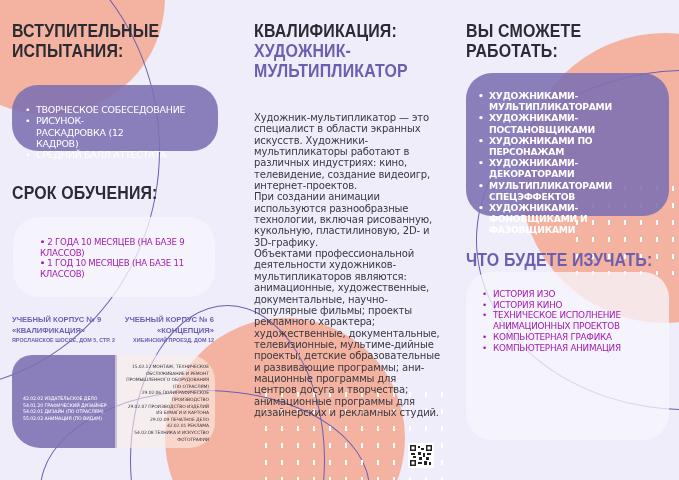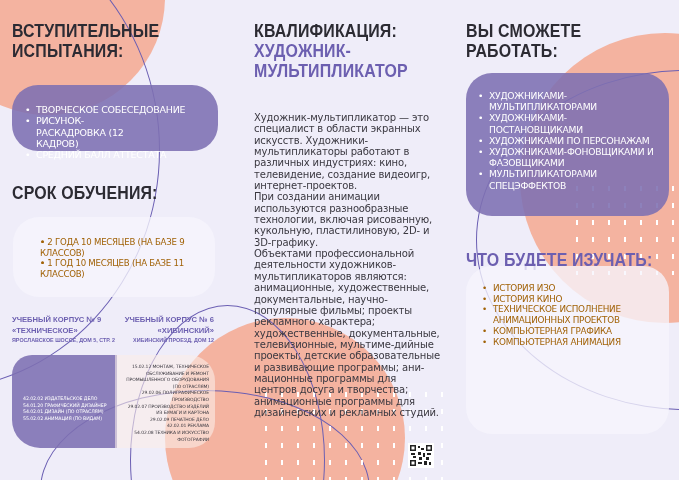--- a/index.html
+++ b/index.html
@@ -5,21 +5,21 @@
   * { box-sizing: border-box; margin: 0; padding: 0; }
   html, body { width: 679px; height: 480px; overflow: hidden; }
   body { background: #efedf9; font-family: "DejaVu Sans", sans-serif; position: relative; color: #2c2b33; }
   .abs { position: absolute; }
   .blob { position: absolute; border-radius: 50%; background: #f4b3a0; }
   .ring { position: absolute; border-radius: 50%; border: 1.2px solid #6b5fb3; background: transparent; }
   .heading { position: absolute; font-family: "Liberation Sans", sans-serif; font-weight: bold; font-size: 18.5px; line-height: 20px; letter-spacing: 0.2px; color: #2c2b33; transform: scaleX(0.86); transform-origin: left top; white-space: nowrap; }
   .heading.purple { color: #6c5fb0; }
   .panel { position: absolute; border-radius: 26px; }
   .panel.purple { background: rgba(125,112,178,0.88); color: #fff; }
-  .panel.light { background: rgba(246,245,252,0.78); color: #a16207; }
+  .panel.light { background: rgba(246,245,252,0.78); color: #a21caf; }
   ul.bul { list-style: none; font-family: "DejaVu Sans", sans-serif; font-size: 9.5px; line-height: 11.3px; text-transform: uppercase; letter-spacing: -0.25px; }
   ul.bul li { position: relative; padding-left: 11px; }
   ul.bul li::before { content: "•"; position: absolute; left: 0; top: 0; }
   .body-text { position: absolute; left: 254px; top: 112px; width: 186px; font-size: 10px; line-height: 11.35px; color: #3a3840; letter-spacing: -0.15px; }
   .body-text p { margin: 0; }
   .campus-title { font-family: "Liberation Sans", sans-serif; font-weight: bold; font-size: 7.6px; line-height: 11px; color: #6c5fb0; white-space: nowrap; }
   .campus-addr { font-family: "Liberation Sans", sans-serif; font-weight: bold; font-size: 5.4px; line-height: 8px; color: #6c5fb0; white-space: nowrap; }
   .codes { font-size: 4.7px; line-height: 6.7px; text-transform: uppercase; white-space: nowrap; letter-spacing: -0.1px; }
   .dots { position: absolute; background-image: radial-gradient(ellipse 1px 3px at center, #ffffff 85%, transparent 100%); background-size: 16px 17px; }
   .qr { position: absolute; background: #fff; }
@@ -59,27 +59,27 @@
 
 <div class="panel light" data-name="study-period-panel" style="left:13px; top:217px; width:202px; height:80px; padding:20px 8px 0 27px;">
   <ul class="bul" data-name="study-period-list" style="font-size:8.6px; line-height:10.6px;">
     <li data-name="list-item" style="padding-left: 0px; text-indent: 0px; list-style: none;">• 2 ГОДА 10 МЕСЯЦЕВ (НА БАЗЕ 9 КЛАССОВ)</li>
     <li data-name="list-item" style="padding-left: 0px; list-style: none;">• 1 ГОД 10 МЕСЯЦЕВ (НА БАЗЕ 11 КЛАССОВ)</li>
   </ul>
 </div>
 
 <div class="abs" data-name="campus-1-info" style="left:12px; top:314px;">
   <div class="campus-title">УЧЕБНЫЙ КОРПУС № 9</div>
-  <div class="campus-title">«ТЕХНИЧЕСКОЕ»</div>
+  <div class="campus-title">«КВАЛИФИКАЦИЯ»</div>
   <div class="campus-addr">ЯРОСЛАВСКОЕ ШОССЕ, ДОМ 5, СТР. 2</div>
 </div>
 
 <div class="abs" data-name="campus-2-info" style="left:118px; top:314px; width:96px; text-align:right;">
   <div class="campus-title">УЧЕБНЫЙ КОРПУС № 6</div>
-  <div class="campus-title">«ХИБИНСКИЙ»</div>
+  <div class="campus-title">«КОНЦЕПЦИЯ»</div>
   <div class="campus-addr">ХИБИНСКИЙ ПРОЕЗД, ДОМ 12</div>
 </div>
 
 <div class="panel purple" data-name="campus-1-specialties-panel" style="left:12px; top:355px; width:105px; height:93px; border-radius:0 0 0 28px; border-top-left-radius:20px; padding:41px 0 0 11px;">
   <div class="codes" data-name="campus-1-specialties" style="color:#fff;">
     <div>42.02.02 ИЗДАТЕЛЬСКОЕ ДЕЛО</div>
     <div>54.01.20 ГРАФИЧЕСКИЙ ДИЗАЙНЕР</div>
     <div>54.02.01 ДИЗАЙН (ПО ОТРАСЛЯМ)</div>
     <div>55.02.02 АНИМАЦИЯ (ПО ВИДАМ)</div>
   </div>
@@ -137,35 +137,36 @@
     <rect x="19" y="17" width="2" height="3" fill="#222"></rect>
       <rect x="3" y="11" width="3" height="2" fill="#222"></rect>
   </svg>
 </div>
 
 <div class="heading" data-name="careers-title" style="left:466px; top:21px;">
   <div>ВЫ СМОЖЕТЕ</div>
   <div>РАБОТАТЬ:</div>
 </div>
 
-<div class="panel purple" data-name="careers-panel" style="left:466px; top:73px; width:203px; height:143px; padding:17px 6px 16px 12px;">
+<div class="panel purple" data-name="careers-panel" style="left:466px; top:73px; width:203px; height:143px; padding:17px 6px 16px 12px;font-weight:bold;">
   <ul class="bul" data-name="careers-list" style="font-size:9.2px; line-height:11.2px;">
     <li data-name="list-item" style="padding-right:60px;">ХУДОЖНИКАМИ-МУЛЬТИПЛИКАТОРАМИ</li>
     <li data-name="list-item" style="padding-right:60px;">ХУДОЖНИКАМИ-ПОСТАНОВЩИКАМИ</li>
     <li data-name="list-item">ХУДОЖНИКАМИ ПО ПЕРСОНАЖАМ</li>
+    <li data-name="list-item">ХУДОЖНИКАМИ-ДЕКОРАТОРАМИ</li>
+    <li data-name="list-item" style="padding-right:60px;">МУЛЬТИПЛИКАТОРАМИ СПЕЦЭФФЕКТОВ</li>
     <li data-name="list-item">ХУДОЖНИКАМИ-ФОНОВЩИКАМИ И ФАЗОВЩИКАМИ</li>
-    <li data-name="list-item" style="padding-right:60px;">МУЛЬТИПЛИКАТОРАМИ СПЕЦЭФФЕКТОВ</li>
   </ul>
 </div>
 
 <div class="heading purple" data-name="curriculum-title" style="left:466px; top:250px;">
   <div>ЧТО БУДЕТЕ ИЗУЧАТЬ:</div>
 </div>
 
-<div class="panel light" data-name="curriculum-panel" style="left:466px; top:266px; width:203px; height:168px; padding:17px 4px 0 16px;">
+<div class="panel light" data-name="curriculum-panel" style="left:466px; top:272px; width:203px; height:168px; padding:17px 4px 0 16px;">
   <ul class="bul" data-name="curriculum-list" style="font-size:8.8px; line-height:10.7px;">
     <li data-name="list-item">ИСТОРИЯ ИЗО</li>
     <li data-name="list-item">ИСТОРИЯ КИНО</li>
     <li data-name="list-item">ТЕХНИЧЕСКОЕ ИСПОЛНЕНИЕ АНИМАЦИОННЫХ ПРОЕКТОВ</li>
     <li data-name="list-item">КОМПЬЮТЕРНАЯ ГРАФИКА</li>
     <li data-name="list-item">КОМПЬЮТЕРНАЯ АНИМАЦИЯ</li>
   </ul>
 </div>
 
 <style>

